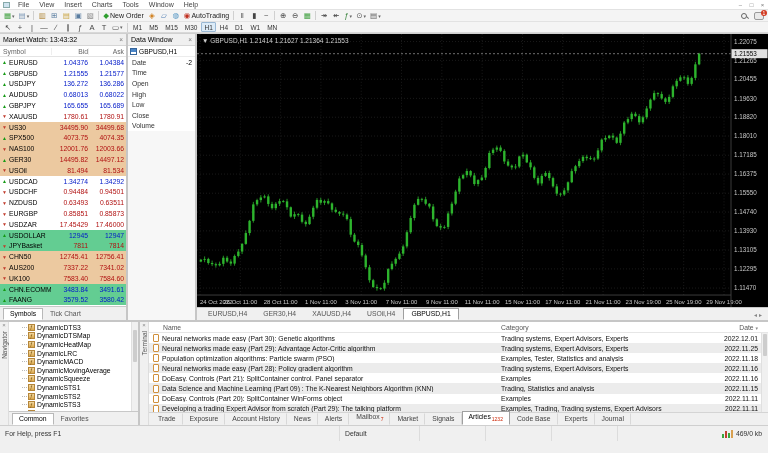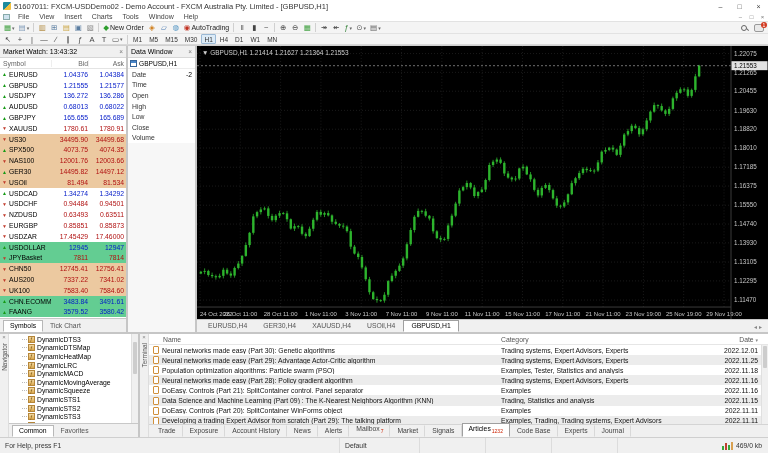--- a/index.html
+++ b/index.html
@@ -121,27 +121,20 @@
   .sb-empty { width:66px; }
   .sb-traffic { margin-left:auto; display:flex; align-items:center; gap:3px; padding-right:6px; }
   .traffic-ico { display:flex; align-items:flex-end; gap:1px; height:8px; }
   .traffic-ico i { display:block; width:2px; }
 </style>
 </head>
 <body>
 
 <div class="app">
 
-  <div class="titlebar">
-    <span class="appicon"></span>
-    <span class="title-text">51607011: FXCM-USDDemo02 - Demo Account - FXCM Australia Pty. Limited - [GBPUSD,H1]</span>
-    <span class="wbtn">–</span>
-    <span class="wbtn">□</span>
-    <span class="wbtn">×</span>
-  </div>
 
   <div class="menubar">
     <span class="child-icon"></span>
     <span id="menubar-items" style="display:flex;">
         <span class="menu-item">File</span>
         <span class="menu-item">View</span>
         <span class="menu-item">Insert</span>
         <span class="menu-item">Charts</span>
         <span class="menu-item">Tools</span>
         <span class="menu-item">Window</span>

